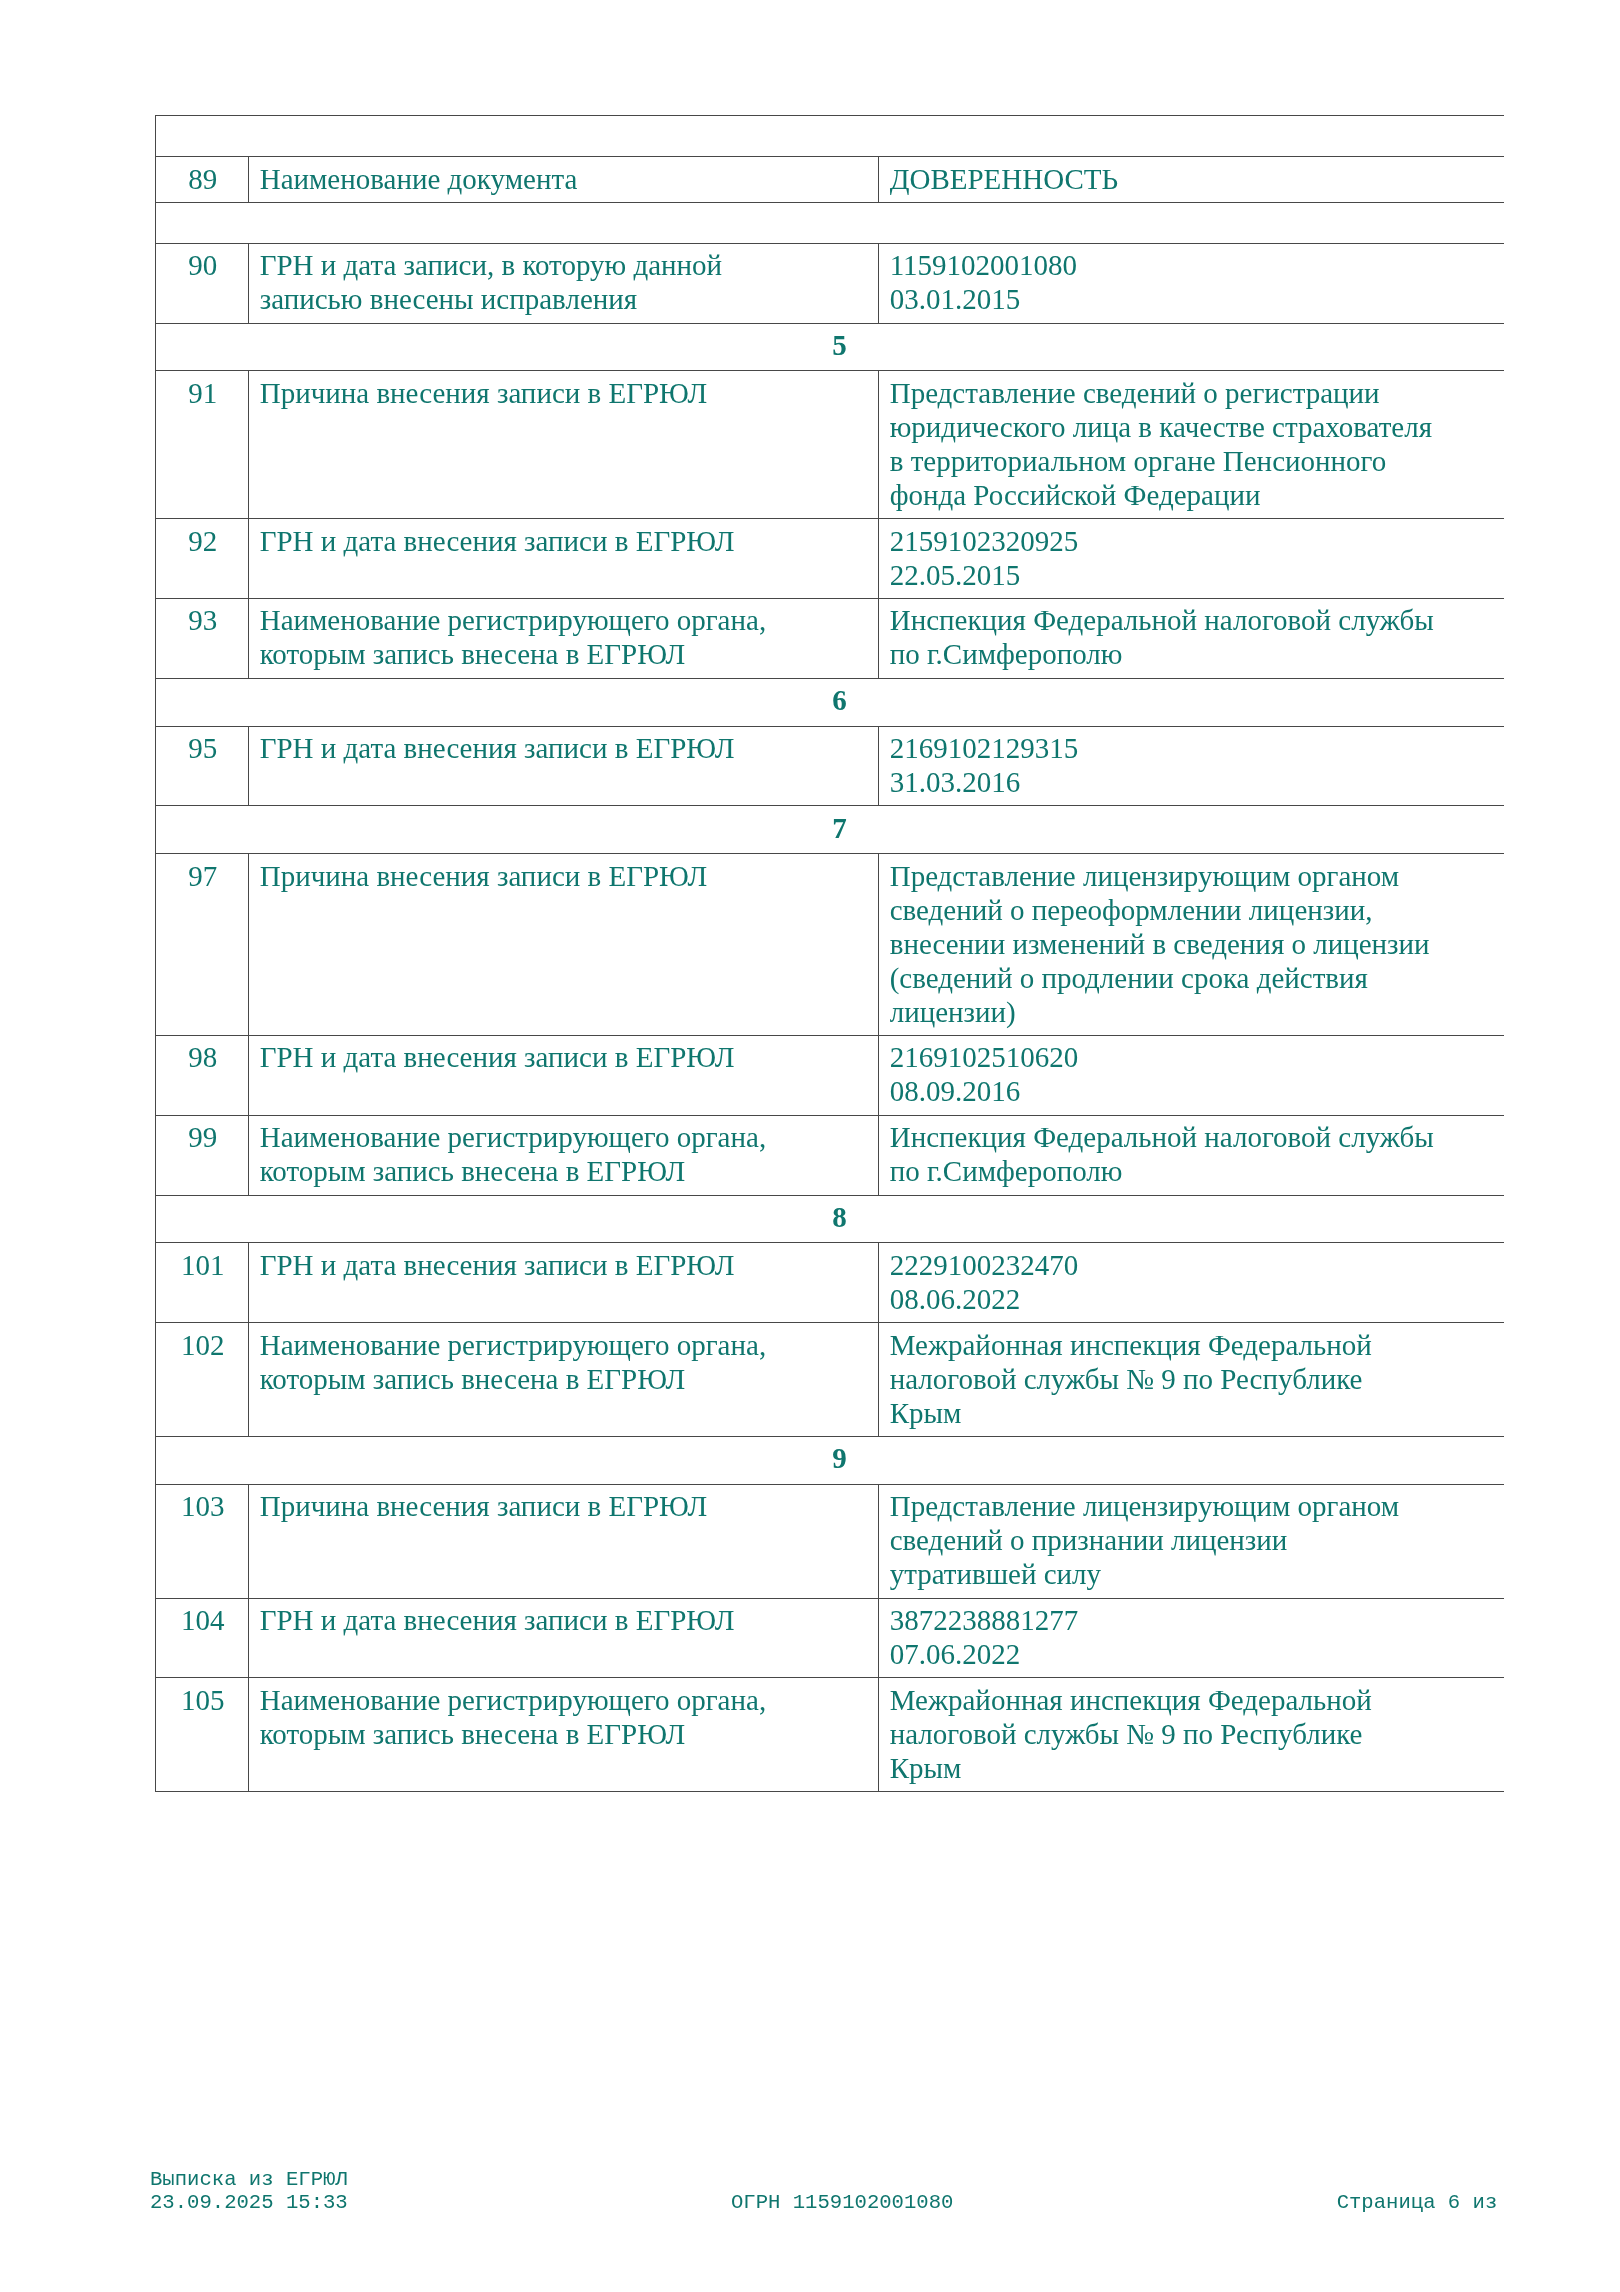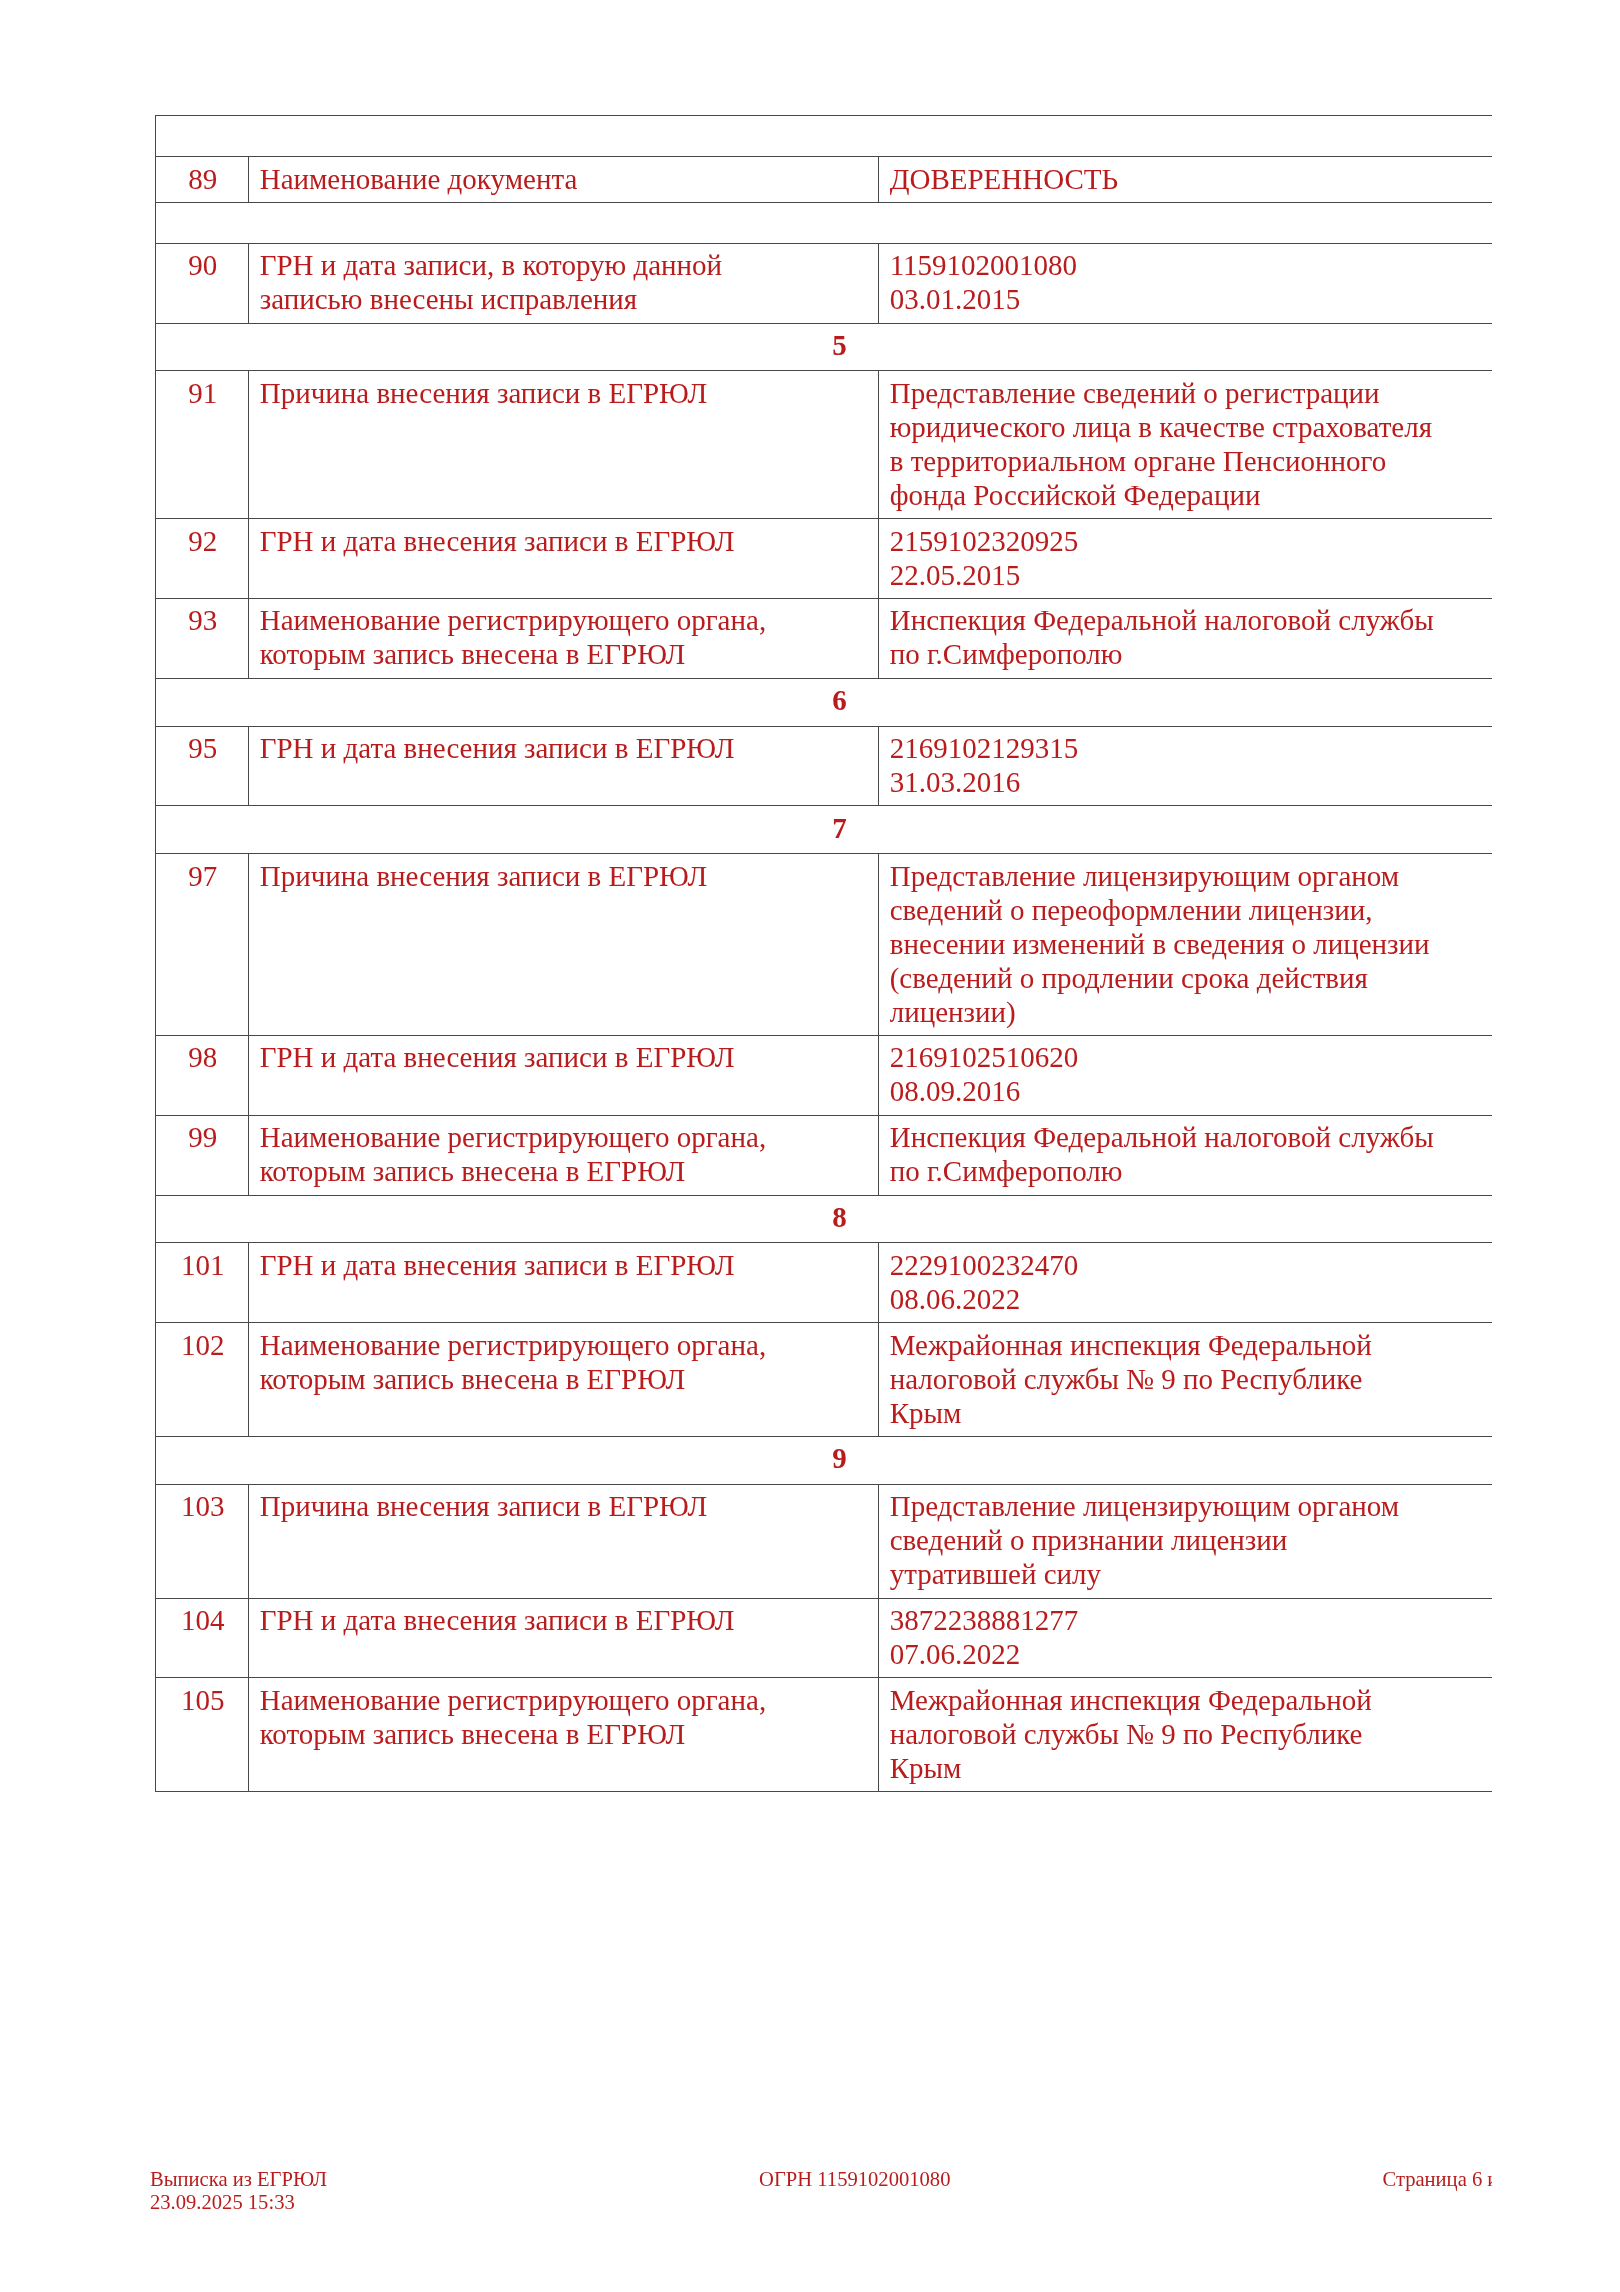--- a/index.html
+++ b/index.html
@@ -6,22 +6,23 @@
     margin: 0;
     padding: 0;
     background: #ffffff;
   }
   .page {
     position: relative;
     width: 1492px;
     height: 2293px;
     background: #ffffff;
     font-family: "Liberation Serif", "DejaVu Serif", serif;
-    color: #b91c1c;
+    color: #0f766e;
     overflow: hidden;
+    padding-left: 12px;
   }
   table.egrul-table {
     position: absolute;
     left: 155px;
     top: 115px;
     width: 1368px;
     border-collapse: collapse;
     table-layout: fixed;
     font-size: 29px;
     line-height: 34px;
@@ -49,23 +50,24 @@
   .text-line {
     white-space: nowrap;
   }
   .footer {
     position: absolute;
     left: 150px;
     top: 2168px;
     width: 1372px;
     display: flex;
     justify-content: space-between;
-    align-items: flex-start;
+    align-items: flex-end;
     font-size: 20.6px;
     line-height: 23px;
+    font-family: Liberation Mono, monospace;
   }
   .footer .f-left  { text-align: left; }
   .footer .f-center{ text-align: center; }
   .footer .f-right { text-align: right; }
 </style>
 </head>
 <body>
 
 <div class="page">
 

